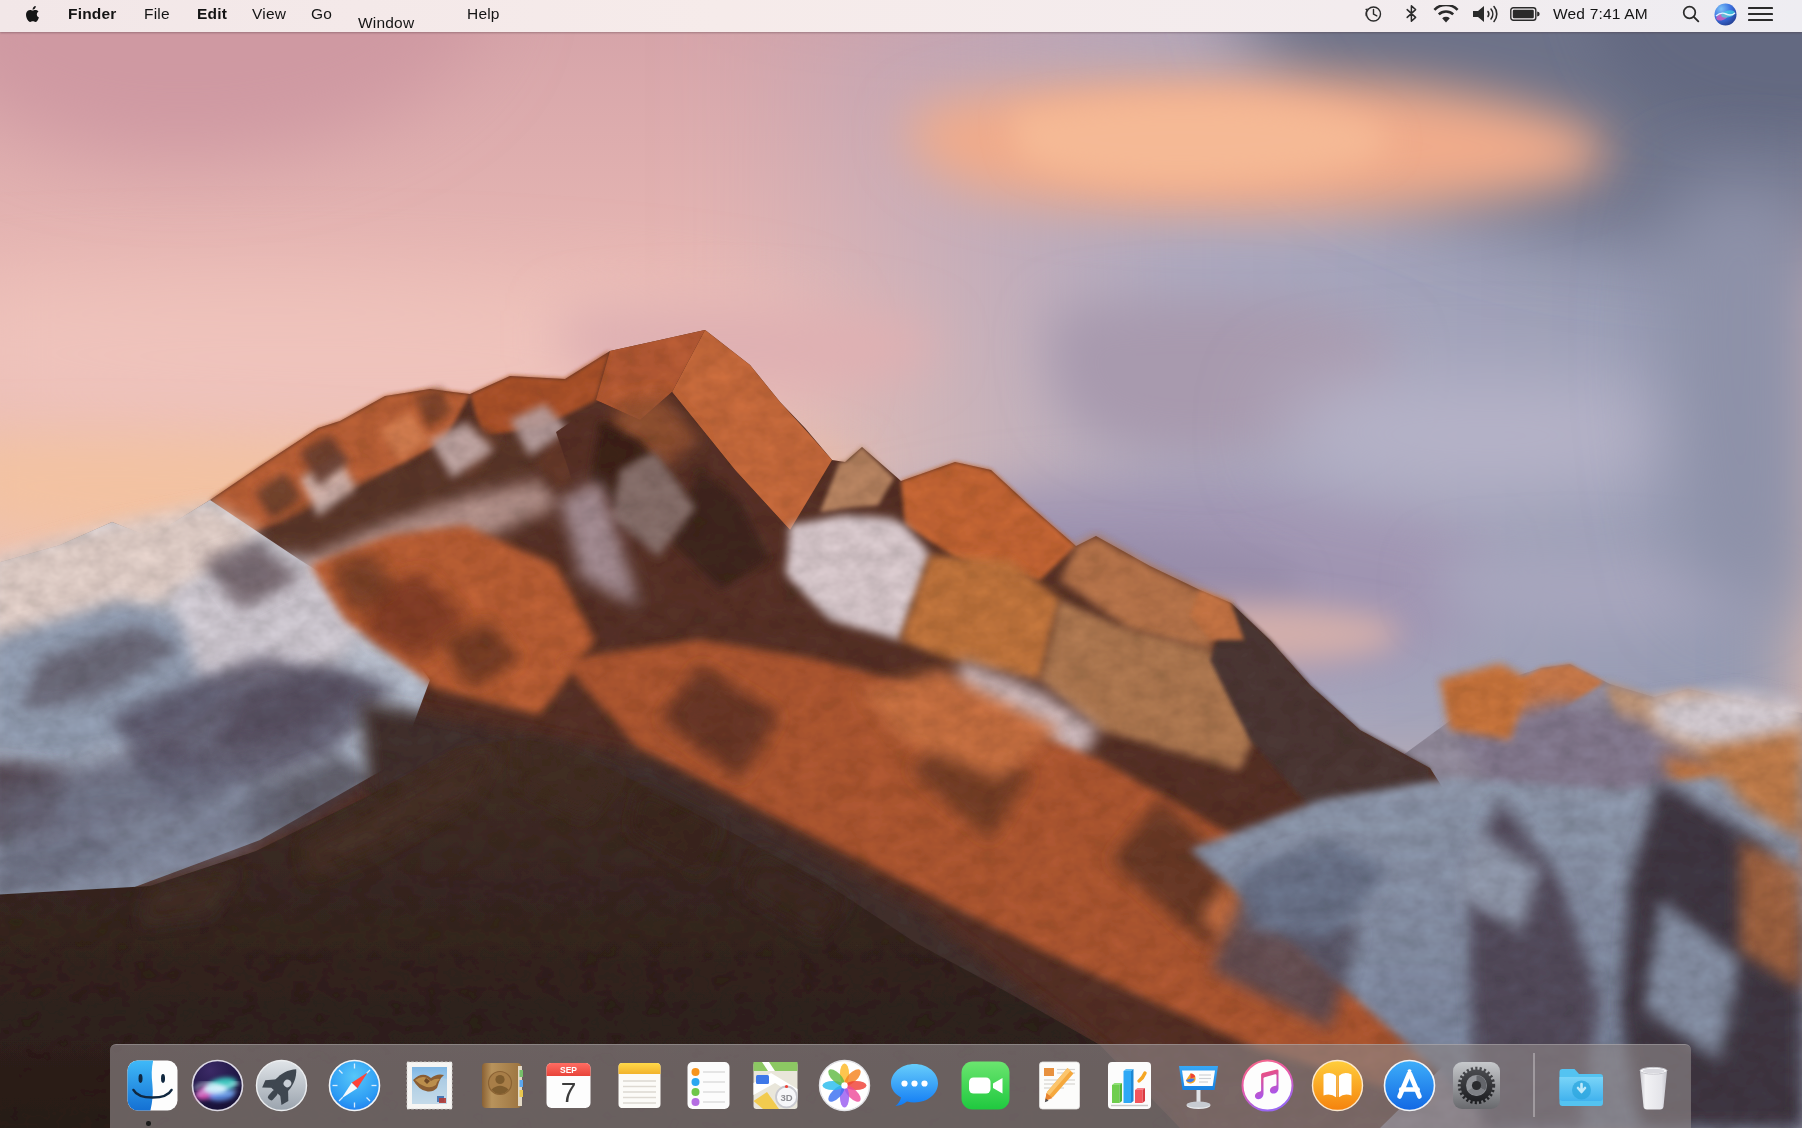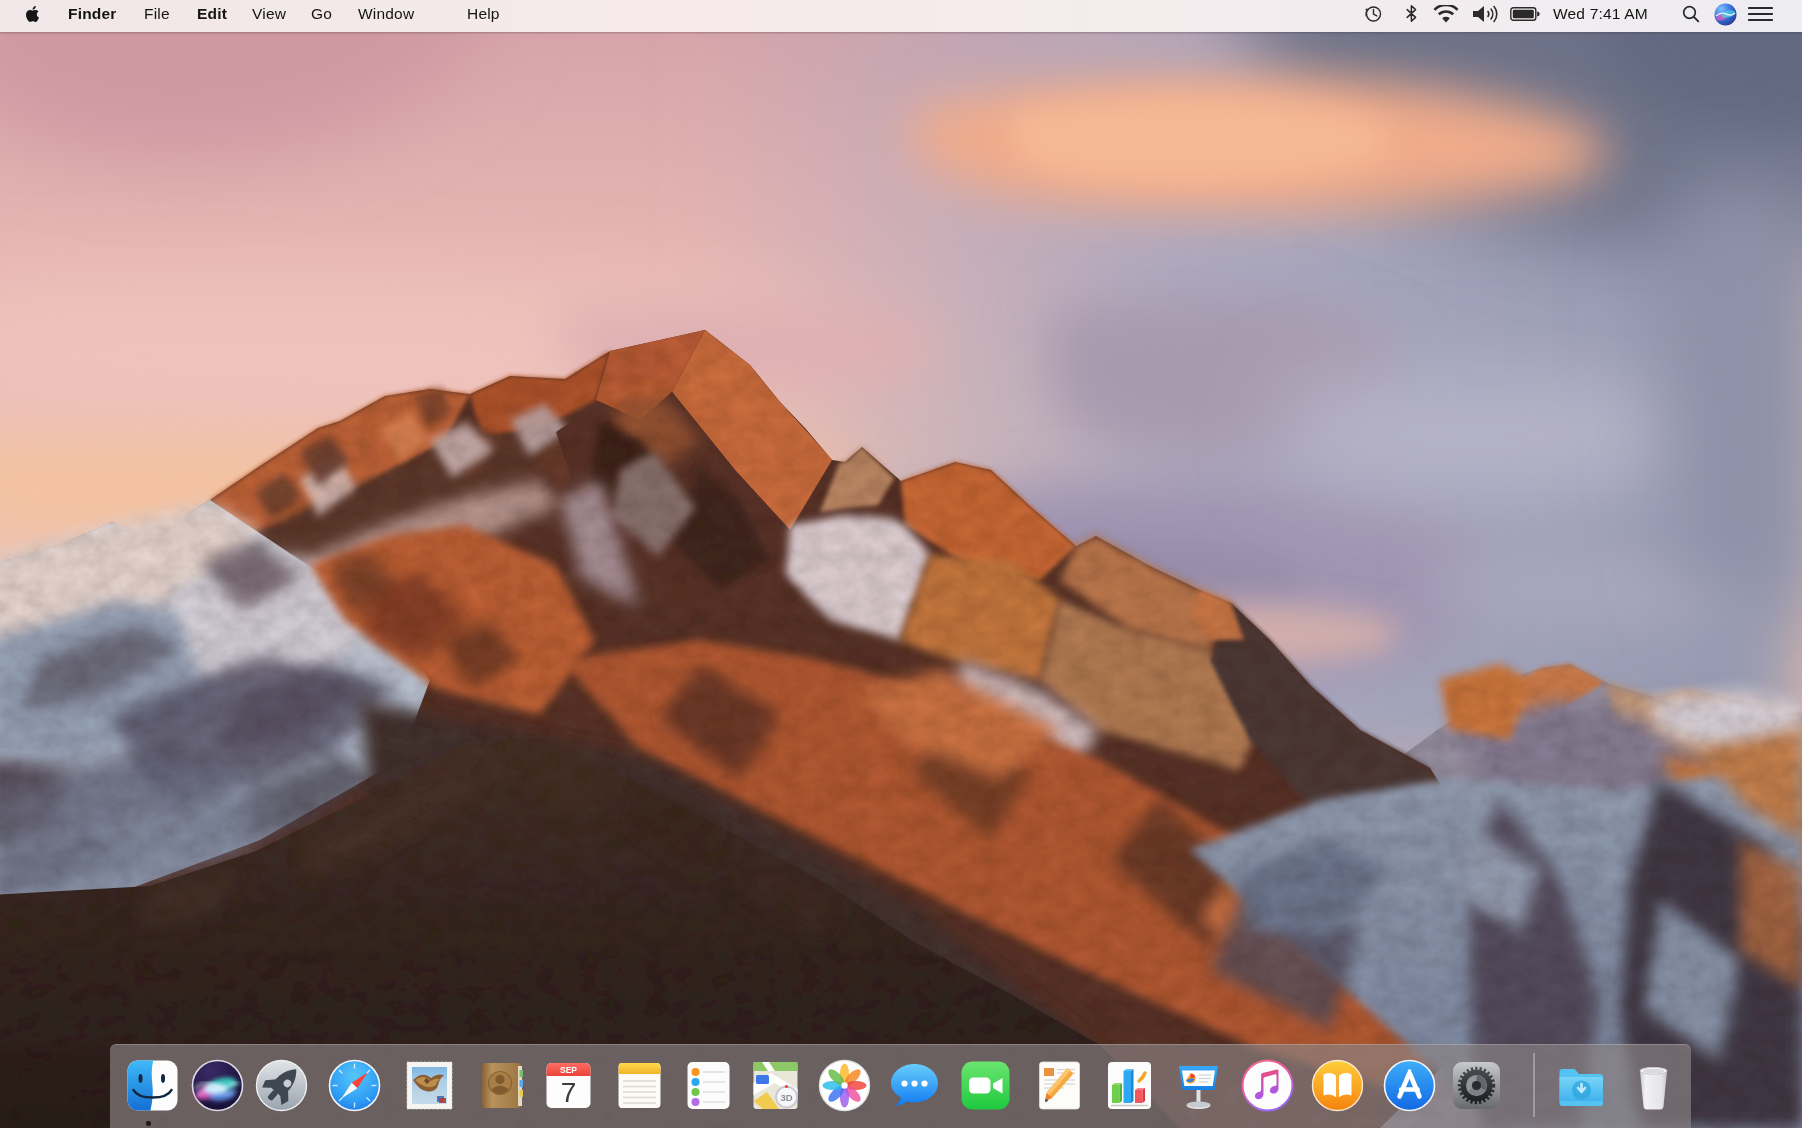--- a/index.html
+++ b/index.html
@@ -205,21 +205,21 @@
 
 <div id="menubar">
 <svg style="position:absolute;left:26px;top:5px" width="15" height="18" viewBox="0 0 15 18">
       <path d="M10.8,9.6 c0,-2 1.6,-3 1.7,-3.1 c-0.9,-1.4 -2.4,-1.6 -2.9,-1.6 c-1.2,-0.1 -2.4,0.7 -3,0.7 c-0.6,0 -1.6,-0.7 -2.6,-0.7 c-1.3,0 -2.6,0.8 -3.3,2 c-1.4,2.4 -0.4,6 1,8 c0.7,1 1.5,2.1 2.5,2 c1,0 1.4,-0.6 2.6,-0.6 c1.2,0 1.6,0.6 2.6,0.6 c1.1,0 1.8,-1 2.4,-2 c0.8,-1.1 1.1,-2.2 1.1,-2.3 c0,0 -2.1,-0.8 -2.1,-3 Z M8.9,3.6 c0.5,-0.7 0.9,-1.6 0.8,-2.5 c-0.8,0 -1.7,0.5 -2.3,1.2 c-0.5,0.6 -0.9,1.5 -0.8,2.4 c0.9,0.1 1.8,-0.5 2.3,-1.1 Z" fill="#161616"></path>
     </svg>
 <span class="mi" style="left:68px;font-weight:bold;">Finder</span>
 <span class="mi" style="left:144px;">File</span>
 <span class="mi" style="left:197px;font-weight:bold;">Edit</span>
 <span class="mi" style="left:252px;">View</span>
 <span class="mi" style="left:311px;">Go</span>
-<span class="mi" style="left:358px;">Window</span>
+<span class="mi" style="left:358px;margin-top:9px;">Window</span>
 <span class="mi" style="left:447px;margin-left:20px;">Help</span>
 <svg style="position:absolute;left:1364px;top:5px" width="19" height="18" viewBox="0 0 19 18">
       <g fill="none" stroke="#2a2a2a" stroke-width="1.4">
         <circle cx="9.5" cy="9" r="7"></circle>
         <path d="M9.5,4.5 V9 L12.8,10.8" stroke-linecap="round"></path>
         <path d="M2.8,5.5 A7.6,7.6 0 0 0 2.2,11" opacity="0.9"></path>
       </g>
       <path d="M1,4 l2.8,-0.6 l-0.5,2.8 z" fill="#2a2a2a"></path>
     </svg>
 <svg style="position:absolute;left:1405px;top:4px" width="13" height="19" viewBox="0 0 13 19">

